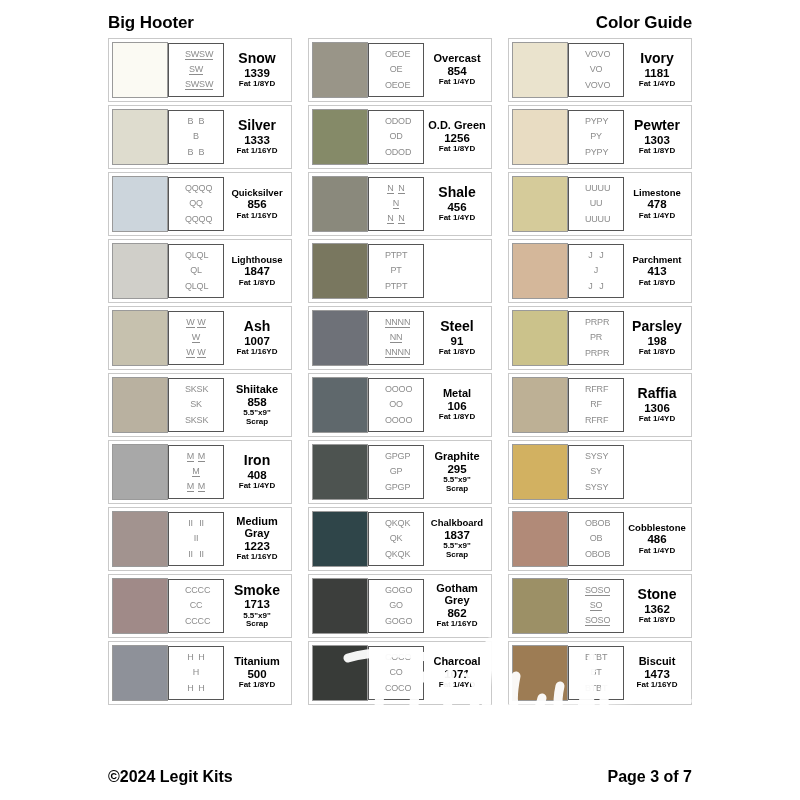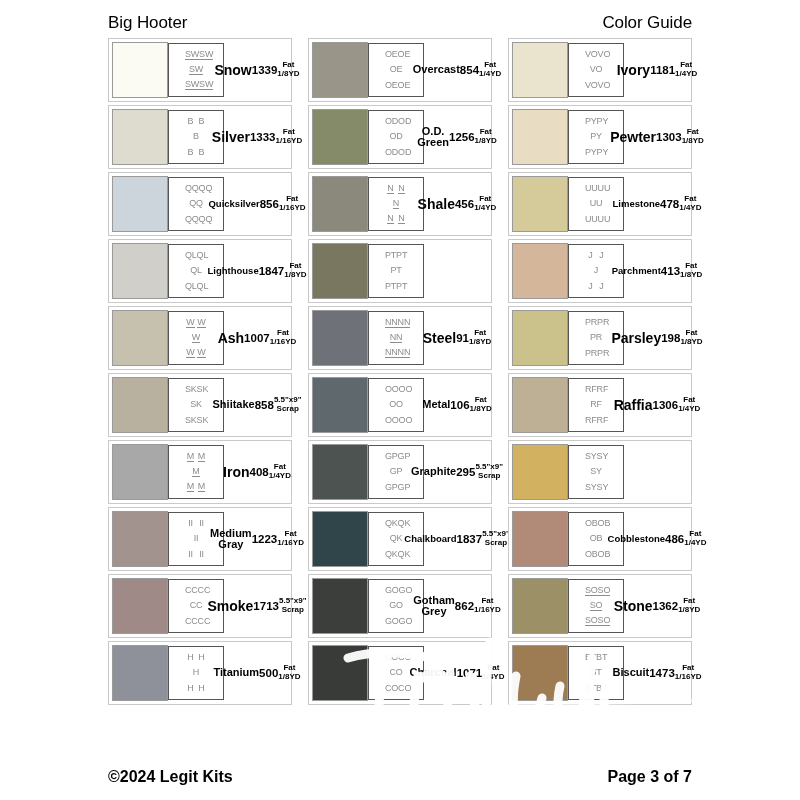--- a/index.html
+++ b/index.html
@@ -20,21 +20,21 @@
   .header {
     position: absolute;
     top: 10px; left: 108px; right: 108px;
     height: 26px;
     display: flex;
     align-items: center;
     justify-content: space-between;
   }
   .header-title {
     font-size: 17px;
-    font-weight: normal;
+    font-weight: bold;
     color: #000;
     letter-spacing: -0.1px;
   }
 
   
   .columns {
     position: absolute;
     top: 38px; left: 108px;
     width: 584px;
     display: flex;
@@ -88,21 +88,21 @@
     font-family: "Liberation Sans", sans-serif;
     letter-spacing: -0.2px;
     white-space: nowrap;
   }
   .code.u { border-bottom: 1px solid #8c8c8c; padding-bottom: 0px; }
 
   .info {
     flex: 1 1 auto;
     min-width: 0;
     display: flex;
-    flex-direction: row;
+    flex-direction: column;
     align-items: center;
     justify-content: center;
     text-align: center;
     padding: 0 1px 0 3px;
   }
   .info .name {
     font-weight: bold;
     color: #000;
     line-height: 1.02;
   }

